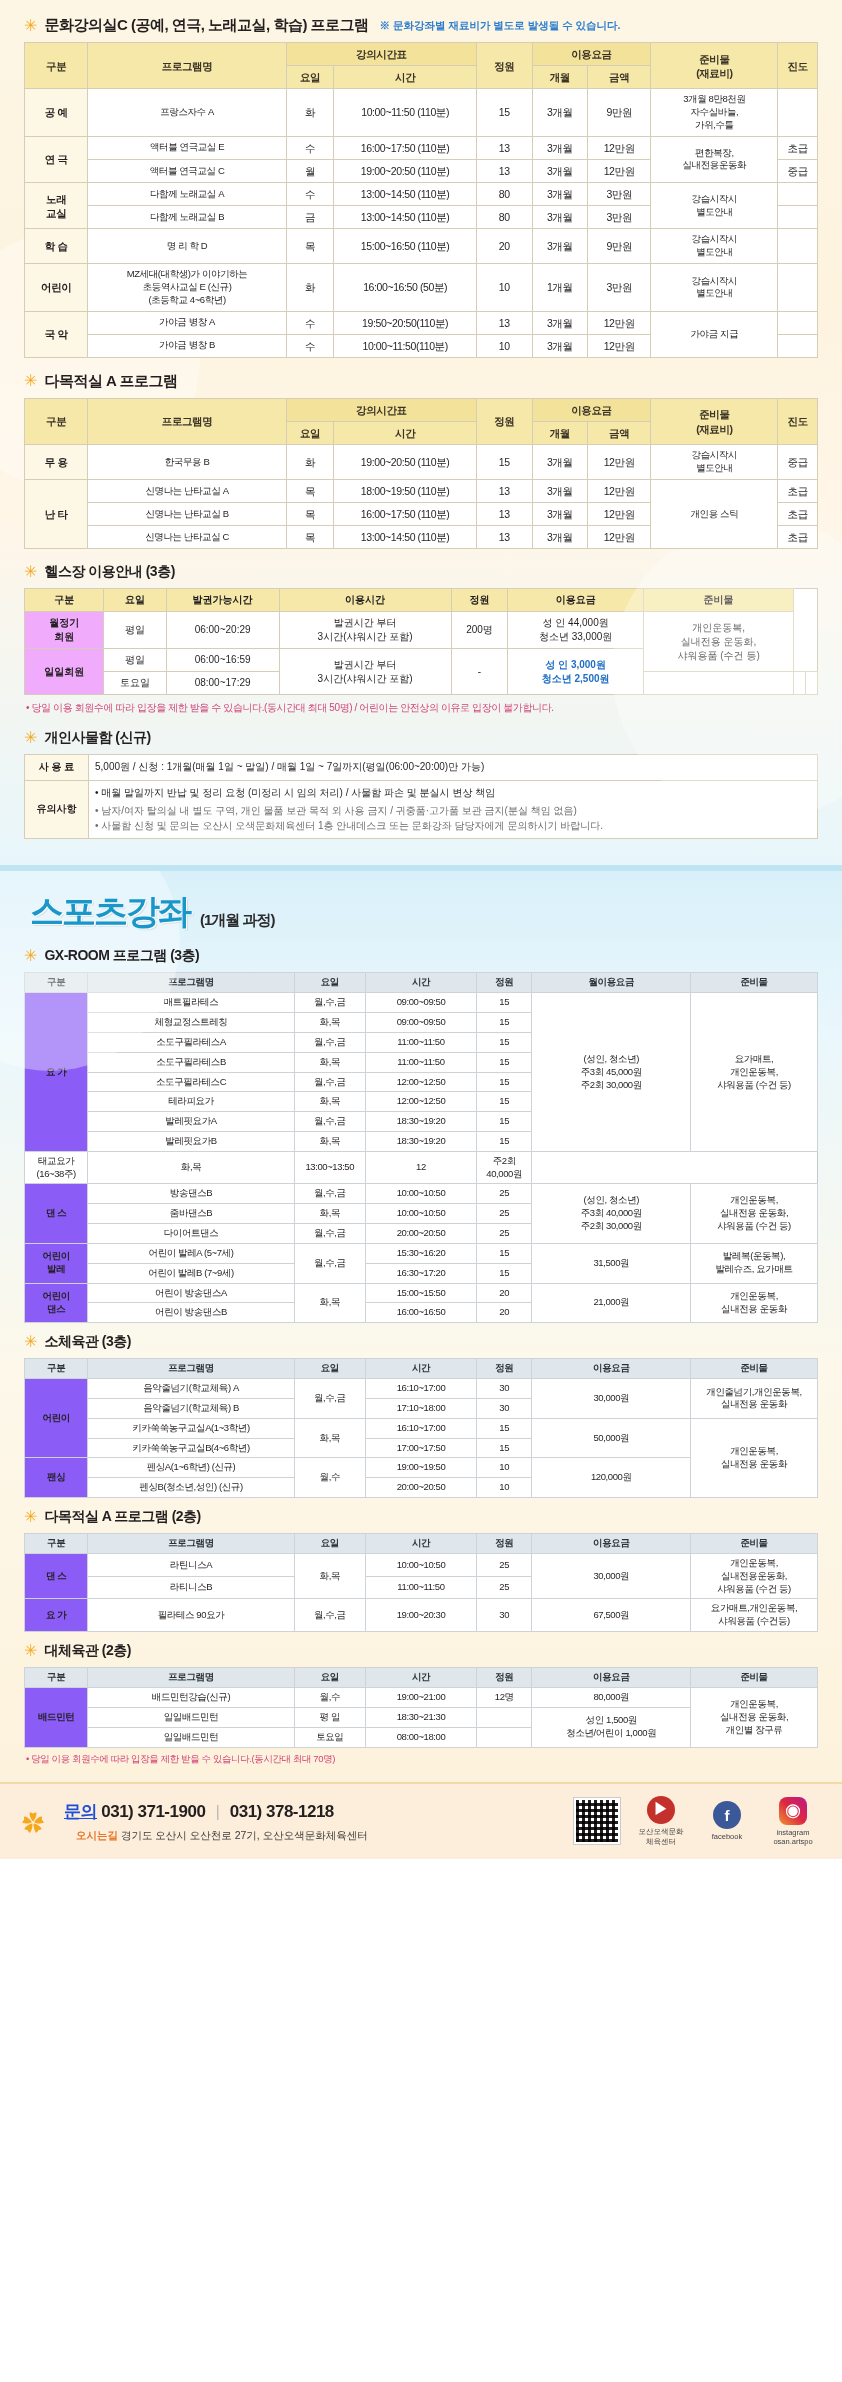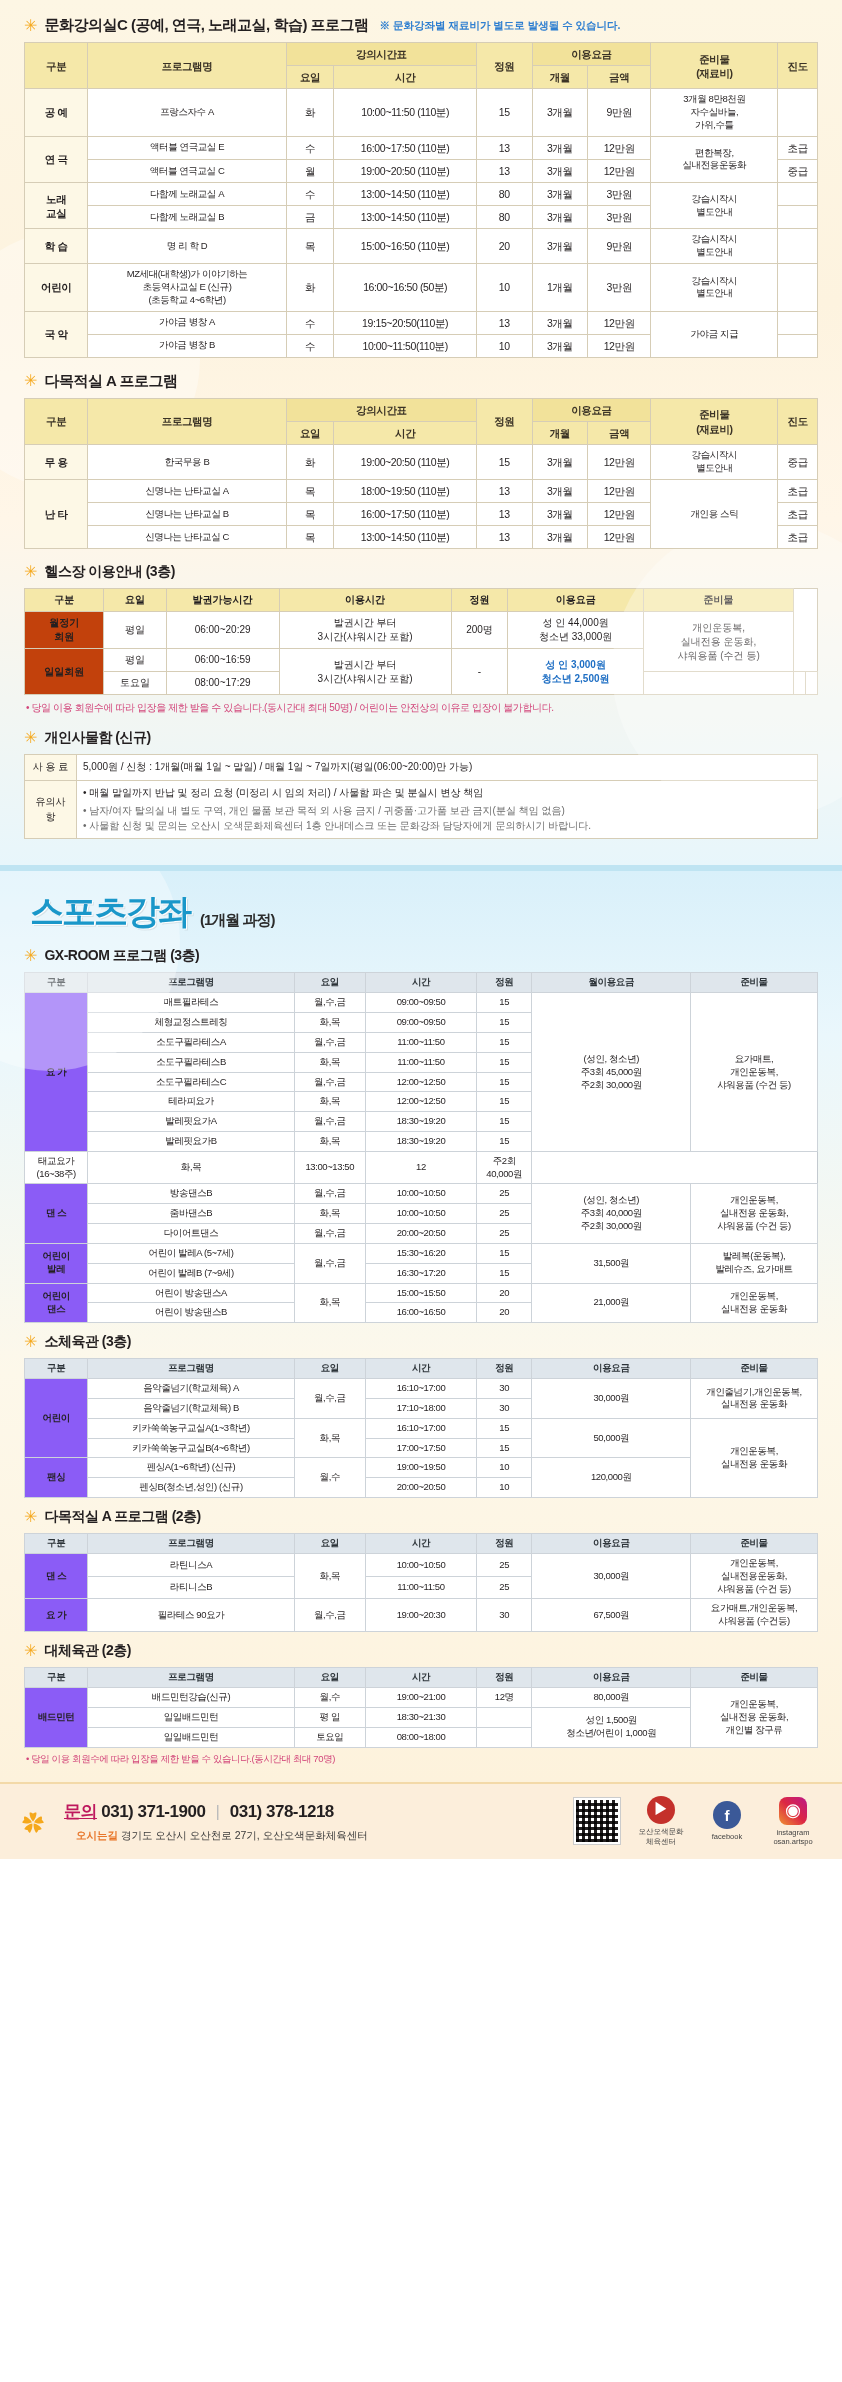--- a/index.html
+++ b/index.html
@@ -55,30 +55,30 @@
   table.gt thead th.grp { background:#f2e29a;margin-top:36px; }
   table.gt td.lbl { background:#fdf8e6; font-weight:bold; }
   table.gt td.nm { text-align:center; }
   table.gt td.small { font-size:9.5px; }
   .blue { color:#1f6fc4; font-weight:bold; }
 
   
   table.ht { width:100%; border-collapse:collapse; font-size:10px; background:#fff; border:1px solid #c9bfa5;}
   table.ht th, table.ht td { border:1px solid #d6cdb6; padding:4px 3px; text-align:center; vertical-align:middle; line-height:1.4;}
   table.ht thead th { background:#f5e8a9; font-weight:bold;}
-  table.ht td.lbl { background:#c2410c; font-weight:bold;}
+  table.ht td.lbl { background:#f0abfc; font-weight:bold;}
 
   .bullet-line {
     font-size:10px; color:#d2457a; margin:6px 0 0 2px; position:relative; z-index:3;
     letter-spacing:-.4px;
   }
 
   table.lt { width:100%; border-collapse:collapse; font-size:10px; background:#fff; border:1px solid #c9bfa5;}
   table.lt td { border:1px solid #d6cdb6; padding:5px 6px; vertical-align:middle; line-height:1.45;}
-  table.lt td.lbl { background:#fdf8e6; font-weight:normal; text-align:center; width:52px;}
+  table.lt td.lbl { background:#fdf8e6; font-weight:bold; text-align:center; width:64px;}
   table.lt td.txt { text-align:left; }
   .tiny { font-size:10px; color:#6b6b6b; line-height:1.5; display:block; margin-top:3px;}
 
   .mt14 { margin-top:14px; }
   .mt10 { margin-top:10px; }
 
   
   .bot-sec {
     background: linear-gradient(180deg,#d9f0fa 0%, #eaf7fc 18%, #fdf8ea 55%, #fdf2dc 100%);
     padding: 14px 24px 6px 24px;
@@ -104,21 +104,21 @@
 
   .bar-note { font-size:9.5px; color:#d2457a; margin:5px 0 0 2px; letter-spacing:-.4px; position:relative; z-index:3;}
 
   
   .footer {
     background:#fceedb; border-top:2px solid #f3d9a8;
     padding:12px 22px; display:flex; align-items:center; gap:14px; position:relative;
   }
   .foot-left { flex:1; }
   .foot-tel { font-size:17px; font-weight:bold; color:#231f20; letter-spacing:-.5px;}
-  .foot-tel .lab { color:#be185d;text-decoration:underline; }
+  .foot-tel .lab { color:#1d4ed8;text-decoration:underline; }
   .foot-tel .sep { color:#bbb; font-weight:normal; margin:0 6px;}
   .foot-addr { font-size:10.5px; color:#3b3b3b; margin-top:6px;margin-left:12px;}
   .foot-addr .lab { color:#e8762a; font-weight:bold;}
   .qr {
     width:46px;height:46px;background:
       repeating-linear-gradient(90deg,#231f20 0 3px,#fff 3px 6px),
       repeating-linear-gradient(0deg,#231f20 0 3px,transparent 3px 6px);
     background-blend-mode:multiply; border:2px solid #fff; outline:1px solid #ccc;
   }
   .sns { display:flex; align-items:center; gap:12px;}
@@ -238,21 +238,21 @@
             <td>10</td>
             <td>1개월</td>
             <td>3만원</td>
             <td class="small">강습시작시<br>별도안내</td>
             <td></td>
           </tr>
           <tr>
             <td rowspan="2" class="lbl">국 악</td>
             <td class="nm small">가야금 병창 A</td>
             <td>수</td>
-            <td>19:15~20:50(110분)</td>
+            <td>19:50~20:50(110분)</td>
             <td>13</td>
             <td>3개월</td>
             <td>12만원</td>
             <td rowspan="2" class="small">가야금 지급</td>
             <td></td>
           </tr>
           <tr>
             <td class="nm small">가야금 병창 B</td>
             <td>수</td>
             <td>10:00~11:50(110분)</td>

